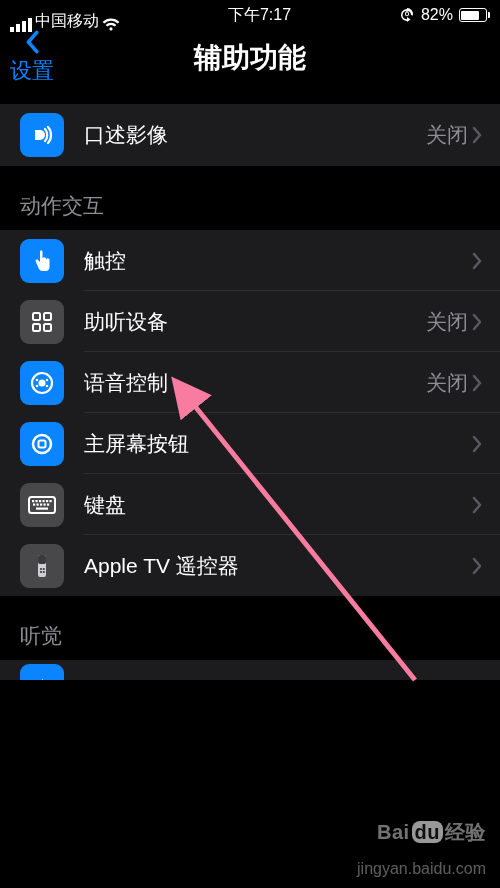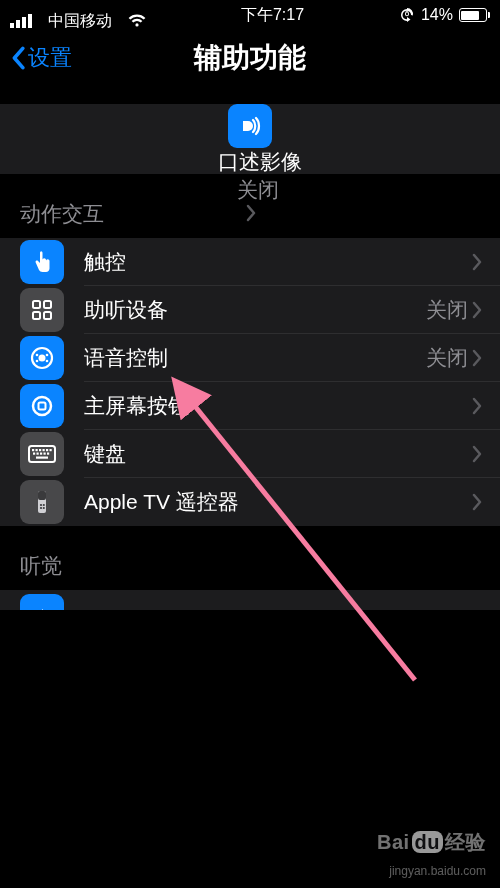--- a/index.html
+++ b/index.html
@@ -22,22 +22,22 @@
       height: 30px;
       display: flex;
       align-items: center;
       justify-content: space-between;
       padding: 0 10px;
       font-size: 16px;
       color: #fff;
     }
     .status-left {
       display: flex;
-      align-items: center;
-      gap: 16px;
+      align-items: flex-end;
+      gap: 3px;
       margin-top: 12px;
     }
     .status-right {
       display: flex;
       align-items: center;
       gap: 6px;
     }
     .signal-bars {
       display: flex;
       align-items: flex-end;
@@ -86,20 +86,21 @@
       align-items: center;
       position: relative;
       padding: 0 10px;
     }
     .back-btn {
       display: flex;
       align-items: center;
       color: #0a84ff;
       font-size: 22px;
       gap: 2px;
+      flex-direction: column;
     }
     .nav-title {
       position: absolute;
       left: 50%;
       transform: translateX(-50%);
       font-size: 28px;
       font-weight: 600;
       color: #fff;
     }
 
@@ -108,21 +109,21 @@
       padding: 26px 20px 10px 20px;
       font-size: 21px;
       color: #8e8e93;
     }
     .list {
       background: #1c1c1e;
     }
     .row {
       display: flex;
       align-items: center;
-      height: 48px;
+      height: 61px;
       padding-left: 20px;
       position: relative;
     }
     .row:not(:last-child)::after{
       content:"";
       position:absolute;
       left:84px; right:0; bottom:0;
       height:1px;
       background:#2e2e30;
     }
@@ -147,21 +148,21 @@
       font-size: 21px;
       color: #8e8e93;
       margin-right: 4px;
     }
     .row .chevron {
       color: #5a5a5e;
       margin-right: 18px;
       flex-shrink: 0;
     }
 
-    .partial-top .row { height: 70px; flex-direction: column; }
+    .partial-top .row { height: 62px; }
 
     
     .annotation-arrow {
       position: absolute;
       pointer-events: none;
       left: 0;
       top: 0;
     }
 
     
@@ -180,23 +181,23 @@
     }
     .watermark .wm-main .du{
       background:#fff;
       color:#1c1c1e;
       border-radius:8px;
       padding:0 3px;
       margin:0 2px;
       font-weight:700;
     }
     .watermark .wm-sub{
-      font-size: 12px;
+      font-size: 16px;
       color: rgba(255,255,255,0.6);
-      margin-top:8px;
+      margin-top:14px;
     }
   </style>
 </head>
 <body>
 
 <div class="status-bar">
   <div class="status-left">
     <div class="signal-bars">
       <span></span>
         <span></span>
@@ -212,21 +213,21 @@
   </div>
   <div>下午7:17</div>
   <div class="status-right">
     <span class="orientation-lock">
       <svg width="16" height="16" viewBox="0 0 16 16">
           <path d="M8 1a6 6 0 015.8 7.5l-1.7-.5A4.3 4.3 0 108 12.3V10l3.5 2.5L8 15v-1a6 6 0 110-12z" fill="#fff"></path>
           <rect x="6.6" y="5.2" width="2.8" height="3.4" rx="0.6" fill="none" stroke="#fff" stroke-width="1"></rect>
           <path d="M7.2 5.2v-.7a.8.8 0 011.6 0v.7" fill="none" stroke="#fff" stroke-width="1"></path>
         </svg>
     </span>
-    <span>14%</span>
+    <span>82%</span>
     <div class="battery">
       <div class="battery-body">
           <div class="battery-fill"></div>
         </div>
       <div class="battery-tip"></div>
     </div>
   </div>
 </div>
 
 <div class="nav-bar">

